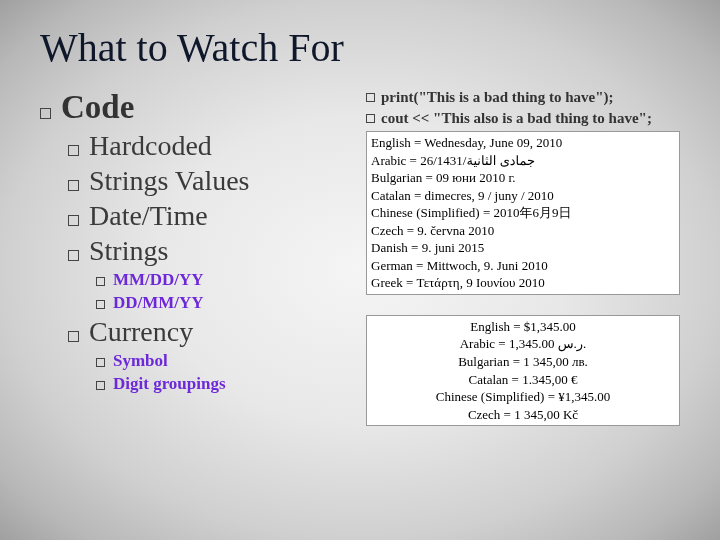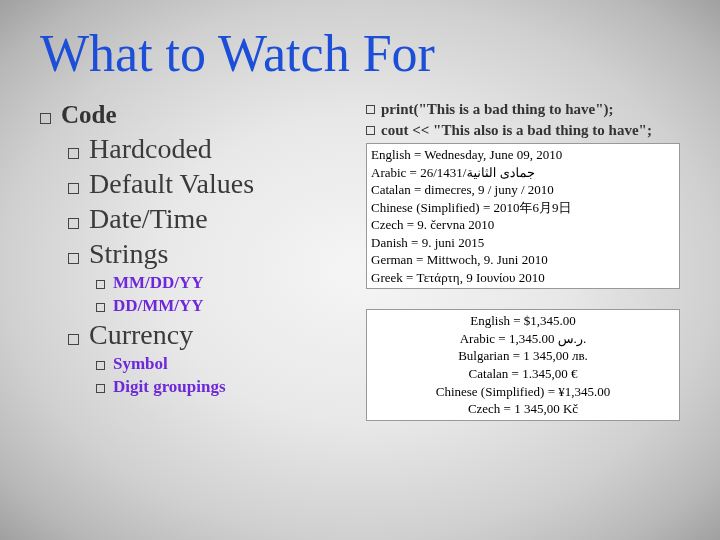--- a/index.html
+++ b/index.html
@@ -15,23 +15,23 @@
     color: #3a3a3a;
     position: relative;
   }
   .slide {
     padding: 24px 40px 0 40px;
     box-sizing: border-box;
     width: 100%;
     height: 100%;
   }
   .title {
-    font-size: 52px;
+    font-size: 40px;
     font-weight: 400;
-    color: #1d4ed8;
+    color: #0f172a;
     margin: 0 0 18px 0;
     font-family: Georgia, serif;
   }
   .columns {
     display: flex;
     flex-direction: row;
   }
   .left-col {
     width: 50%;
     box-sizing: border-box;
@@ -57,21 +57,21 @@
     margin-right: 10px;
     vertical-align: -1px;
     box-sizing: border-box;
   }
   .bullet-box.sm {
     width: 9px;
     height: 9px;
     margin-right: 8px;
   }
   .lvl1 {
-    font-size: 25px;
+    font-size: 33px;
     font-weight: 700;
     color: #333;
     margin-bottom: 4px;
   }
   .lvl2 {
     font-size: 28px;
     color: #3a3a3a;
     margin-left: 28px;
     margin-bottom: 3px;
   }
@@ -122,21 +122,21 @@
 
     <div class="left-col">
       <ul>
         <li class="lvl1">
           <span class="bullet-box"></span><span>Code</span>
         </li>
         <li class="lvl2">
           <span class="bullet-box"></span><span>Hardcoded</span>
         </li>
         <li class="lvl2">
-          <span class="bullet-box"></span><span>Default Values</span>
+          <span class="bullet-box"></span><span>Strings Values</span>
         </li>
         <li class="lvl2">
           <span class="bullet-box"></span><span>Date/Time</span>
         </li>
         <li class="lvl2">
           <span class="bullet-box"></span><span>Strings</span>
         </li>
         <li class="lvl3">
           <span class="bullet-box sm"></span><span>MM/DD/YY</span>
         </li>
@@ -159,20 +159,21 @@
       <div class="r-line">
         <span class="bullet-box"></span><span>print("This is a bad thing to have");</span>
       </div>
       <div class="r-line">
         <span class="bullet-box"></span><span>cout &lt;&lt; "This also is a bad thing to have";</span>
       </div>
 
       <div class="img-block">
         <div>English = Wednesday, June 09, 2010</div>
         <div>Arabic = 26/1431/جمادى الثانية</div>
+        <div>Bulgarian = 09 юни 2010 г.</div>
         <div>Catalan = dimecres, 9 / juny / 2010</div>
         <div>Chinese (Simplified) = 2010年6月9日</div>
         <div>Czech = 9. června 2010</div>
         <div>Danish = 9. juni 2015</div>
         <div>German = Mittwoch, 9. Juni 2010</div>
         <div>Greek = Τετάρτη, 9 Ιουνίου 2010</div>
       </div>
 
       <div class="img-block second">
         <div>English = $1,345.00</div>

